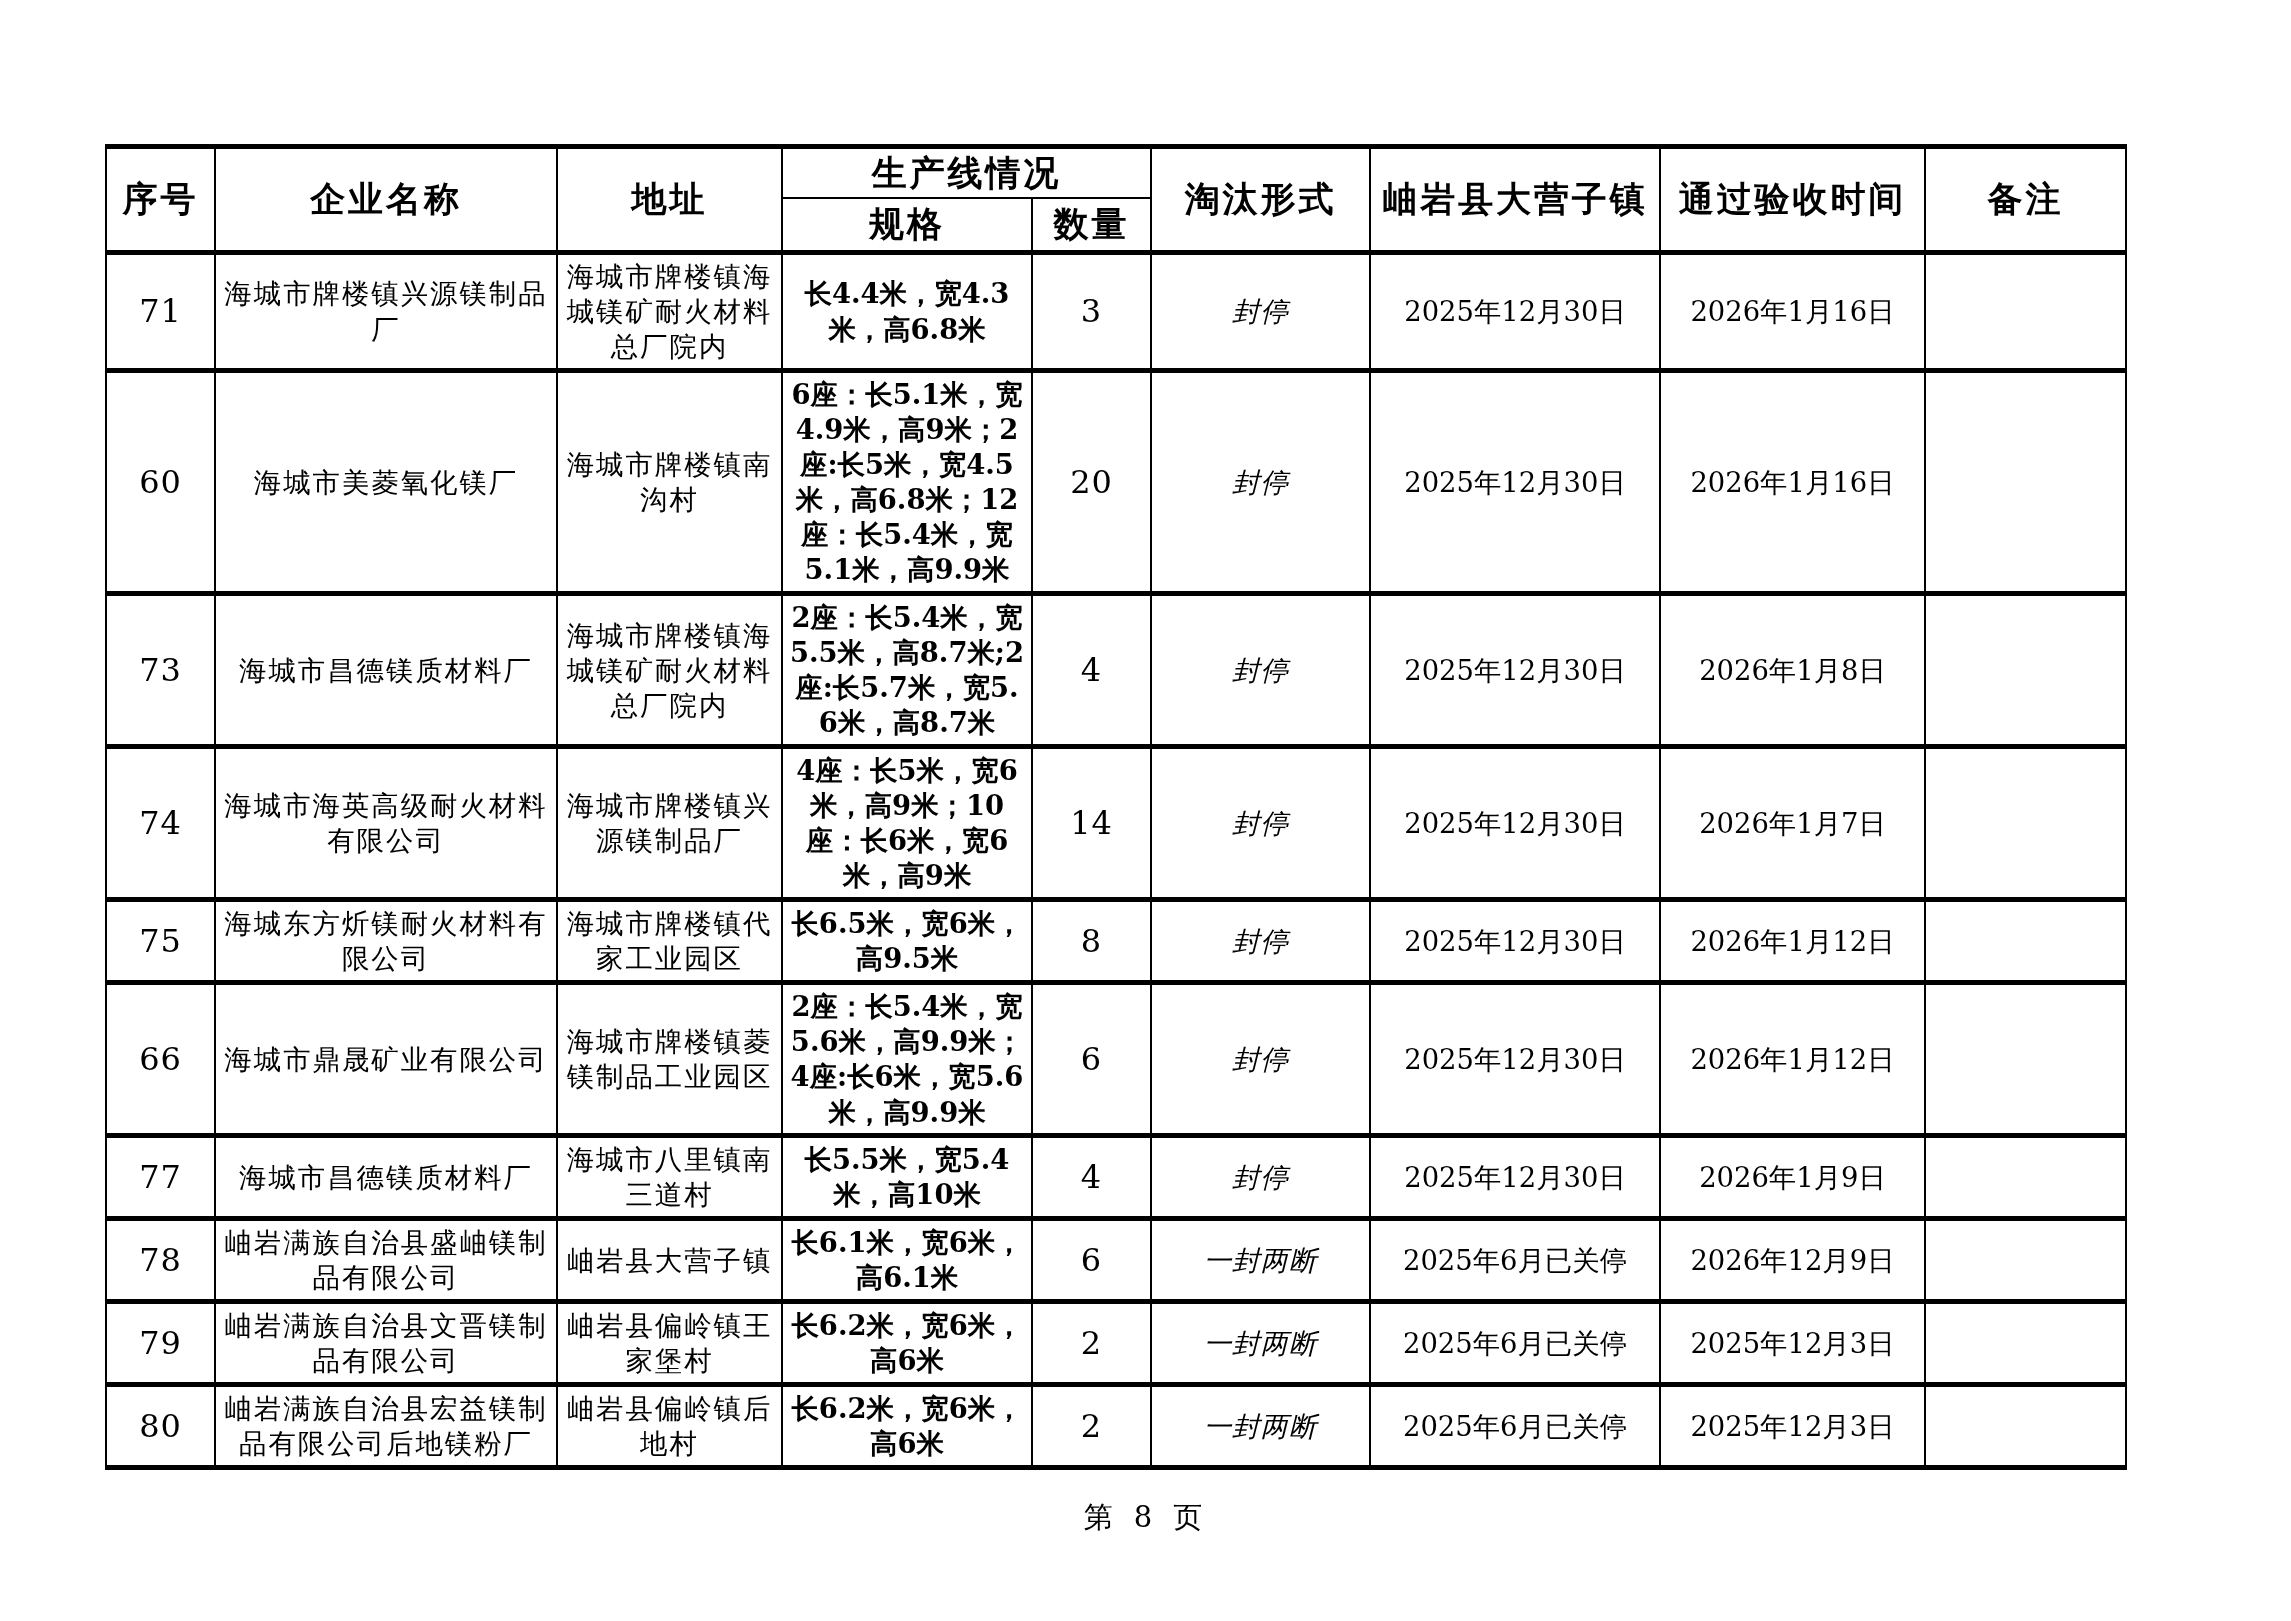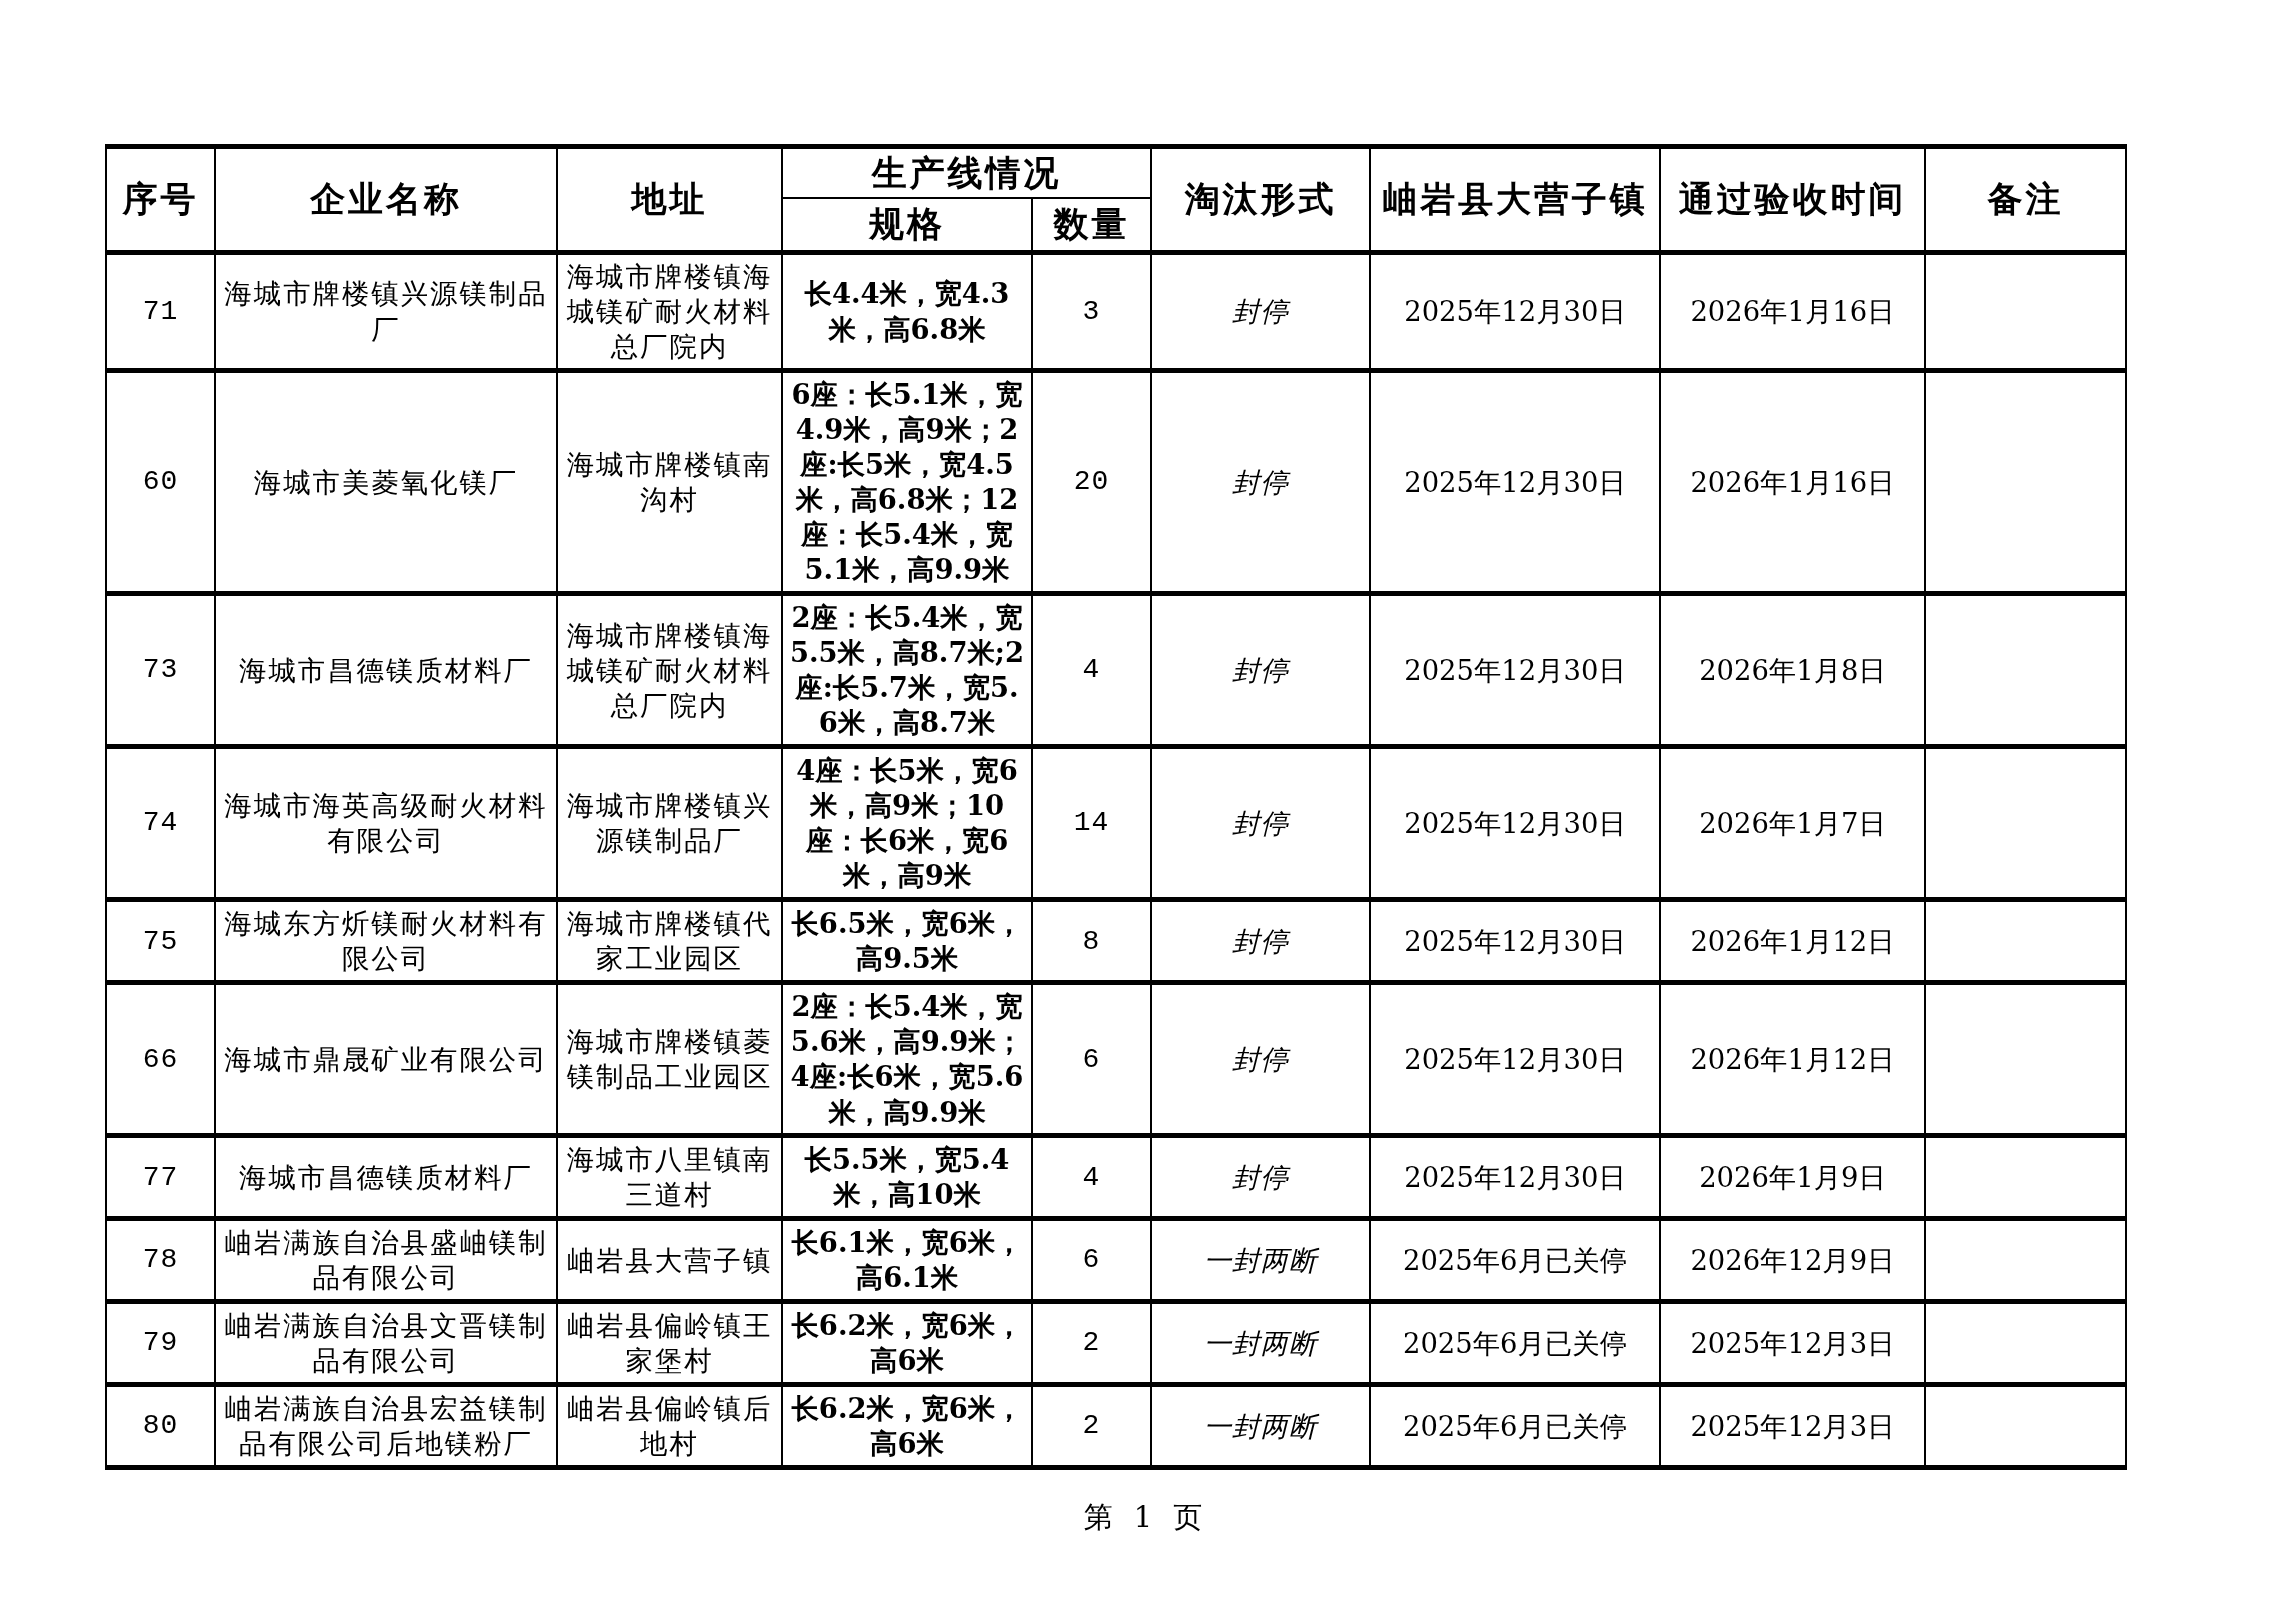--- a/index.html
+++ b/index.html
@@ -51,23 +51,22 @@
   }
   thead tr.tier1 { height: 51px; }
   thead tr.tier2 { height: 55px; }
   th.th-group { border-bottom-width: 2.9px; }
   th.th-sub   { border-top-width: 2.9px; }
   tbody td {
     font-size: 27.4px;
     line-height: 1.28;
   }
   td.cell-serial, td.cell-quantity {
-    font-size: 28px;
+    font-size: 32px;
     letter-spacing: 1px;
-    font-family: Liberation Mono, monospace;
   }
   td.cell-company, td.cell-address {
     letter-spacing: 2px;
     padding: 3.9px 5.9px;
   }
   td.cell-spec {
     word-break: break-all;
     padding: 3.9px 3.9px;
     font-weight: bold;
   }
@@ -224,16 +223,16 @@
           <td class="cell-spec">长6.2米，宽6米，高6米</td>
           <td class="cell-quantity">2</td>
           <td class="cell-elimination_form">一封两断</td>
           <td class="cell-actual_elimination_time">2025年6月已关停</td>
           <td class="cell-acceptance_time">2025年12月3日</td>
           <td class="cell-remarks"></td>
         </tr>
       </tbody>
   </table>
 
-  <div class="page-footer">第 1 页</div>
+  <div class="page-footer">第 8 页</div>
 
 </div>
 
 
 </body></html>

